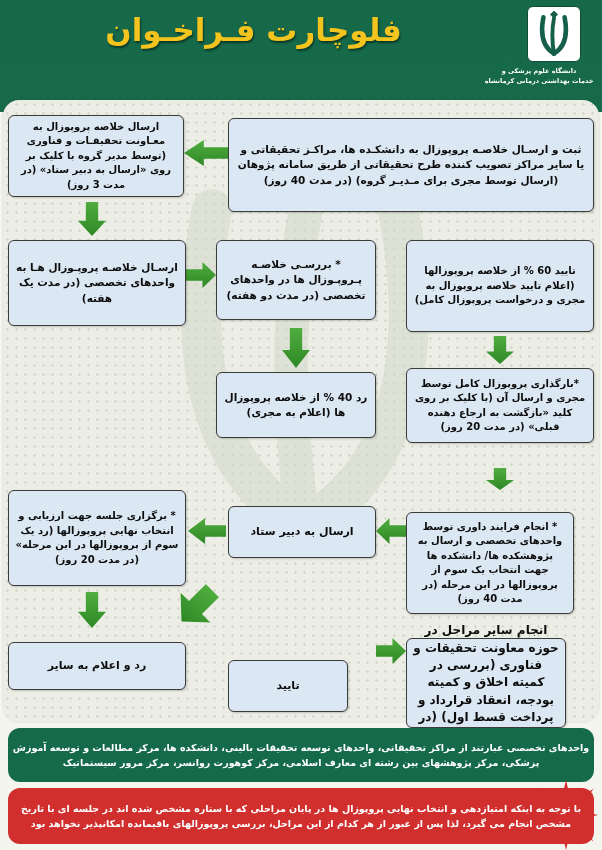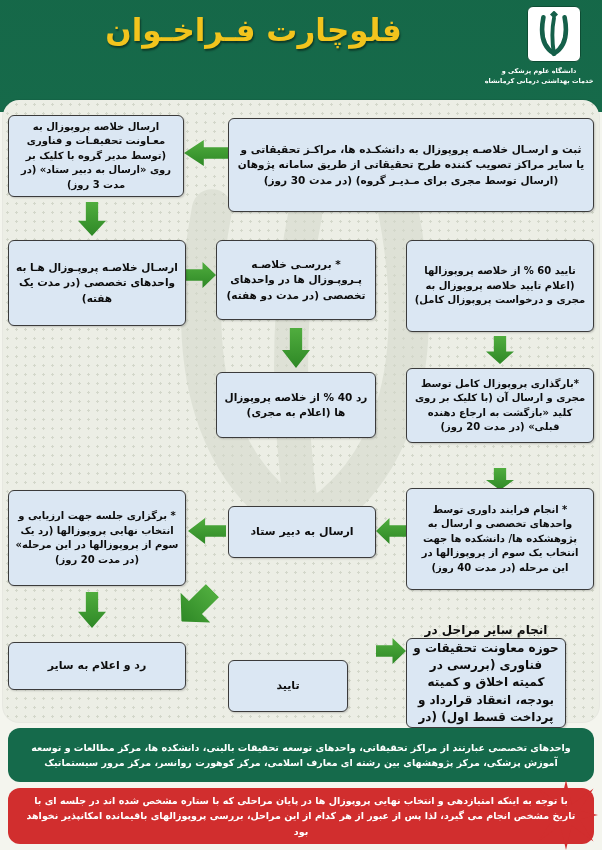--- a/index.html
+++ b/index.html
@@ -56,21 +56,21 @@
     line-height:1.45; padding:16px 6px;
     box-shadow:1px 1px 2px rgba(0,0,0,0.18);
   }
   .b-a{left:228px;top:118px;width:366px;height:94px;font-size:10.5px}
   .b-b{left:8px;top:115px;width:176px;height:82px;font-size:10px}
   .b-c{left:8px;top:240px;width:178px;height:86px;font-size:10.5px}
   .b-d{left:216px;top:240px;width:160px;height:80px;font-size:10.5px}
   .b-e{left:406px;top:240px;width:188px;height:92px;font-size:10px}
   .b-f{left:216px;top:372px;width:160px;height:66px;font-size:10.5px}
   .b-g{left:406px;top:368px;width:188px;height:75px;font-size:10px}
-  .b-h{left:406px;top:488px;width:188px;height:102px;font-size:10px}
+  .b-h{left:406px;top:512px;width:168px;height:102px;font-size:10px}
   .b-i{left:228px;top:506px;width:148px;height:52px;font-size:11px}
   .b-j{left:8px;top:490px;width:178px;height:96px;font-size:10px}
   .b-k{left:8px;top:642px;width:178px;height:48px;font-size:11px}
   .b-l{left:228px;top:660px;width:120px;height:52px;font-size:11px}
   .b-m{left:406px;top:638px;width:160px;height:90px;font-size:12px}
 
   
   .arrow { position:absolute; z-index:2; background:linear-gradient(180deg,#50ad3e,#2e8826); }
   .ar-left  { clip-path:polygon(0 50%, 45% 0, 45% 28%, 100% 28%, 100% 72%, 45% 72%, 45% 100%); }
   .ar-right { clip-path:polygon(100% 50%, 55% 0, 55% 28%, 0 28%, 0 72%, 55% 72%, 55% 100%); }
@@ -88,21 +88,21 @@
   .a8{left:188px;top:518px;width:38px;height:26px}
   .a9{left:78px;top:592px;width:28px;height:36px}
   .a10{left:176px;top:584px;width:42px;height:44px}
   .a11{left:376px;top:638px;width:30px;height:26px}
 
   
   .banner {
     position:absolute; left:8px; width:586px; z-index:3;
     border-radius:12px; color:#ffffff; font-weight:bold;
     display:flex; align-items:center; justify-content:center;
-    text-align:center; padding:5px 17px; line-height:1.6; font-size:9.5px;
+    text-align:center; padding:5px 4px; line-height:1.6; font-size:9.5px;
   }
   .banner-green { top:728px; height:54px; background:#156a4b; }
   .banner-red   { top:788px; height:56px; background:#d12e2e; }
   .banner-star {
     position:absolute; right:-4px; top:-8px; width:64px; height:70px; z-index:2;
     background:#d12e2e;
     clip-path:polygon(50% 0%, 59% 35%, 93% 12%, 71% 44%, 100% 50%, 71% 56%, 93% 88%, 59% 65%, 50% 100%, 41% 65%, 7% 88%, 29% 56%, 0% 50%, 29% 44%, 7% 12%, 41% 35%);
   }
   .banner-red .banner-text { position:relative; z-index:3; }
 </style>
@@ -131,21 +131,21 @@
       <div>دانشگاه علوم پزشکی و</div>
       <div>خدمات بهداشتی درمانی کرمانشاه</div>
     </div>
   </div>
 
   <div class="panel"></div>
   <svg class="watermark" viewBox="0 0 100 130">
       <use href="#emblem"></use>
     </svg>
 
-  <div class="fbox b-a">ثبت و ارسـال خلاصـه پروپوزال به دانشکـده ها، مراکـز تحقیقاتی و یا سایر مراکز تصویب کننده طرح تحقیقاتی از طریق سامانه پژوهان (ارسال توسط مجری برای مـدیـر گروه) (در مدت 30 روز)</div>
+  <div class="fbox b-a">ثبت و ارسـال خلاصـه پروپوزال به دانشکـده ها، مراکـز تحقیقاتی و یا سایر مراکز تصویب کننده طرح تحقیقاتی از طریق سامانه پژوهان (ارسال توسط مجری برای مـدیـر گروه) (در مدت 40 روز)</div>
   <div class="fbox b-b">ارسال خلاصه پروپوزال به معـاونت تحقیقـات و فناوری (توسط مدیر گروه با کلیک بر روی «ارسال به دبیر ستاد» (در مدت 3 روز)</div>
   <div class="fbox b-c">ارسـال خلاصـه پروپـوزال هـا به واحدهای تخصصی (در مدت یک هفته)</div>
   <div class="fbox b-d">* بررسـی خلاصـه پـروپـوزال ها در واحدهای تخصصی (در مدت دو هفته)</div>
   <div class="fbox b-e">تایید 60 % از خلاصه پروپوزالها (اعلام تایید خلاصه پروپوزال به مجری و درخواست پروپوزال کامل)</div>
   <div class="fbox b-f">رد 40 % از خلاصه پروپوزال ها (اعلام به مجری)</div>
   <div class="fbox b-g">*بارگذاری پروپوزال کامل توسط مجری و ارسال آن (با کلیک بر روی کلید «بازگشت به ارجاع دهنده قبلی» (در مدت 20 روز)</div>
   <div class="fbox b-h">* انجام فرایند داوری توسط واحدهای تخصصی و ارسال به پژوهشکده ها/ دانشکده ها جهت انتخاب یک سوم از پروپوزالها در این مرحله (در مدت 40 روز)</div>
   <div class="fbox b-i">ارسال به دبیر ستاد</div>
   <div class="fbox b-j">* برگزاری جلسه جهت ارزیابی و انتخاب نهایی پروپوزالها (رد یک سوم از پروپوزالها در این مرحله» (در مدت 20 روز)</div>
   <div class="fbox b-k">رد و اعلام به سایر</div>

